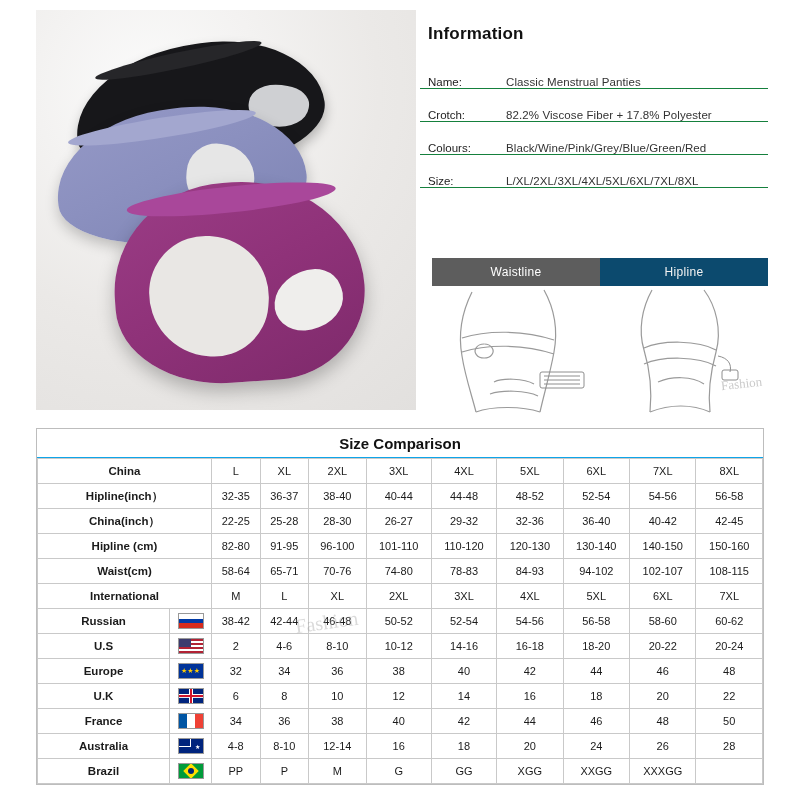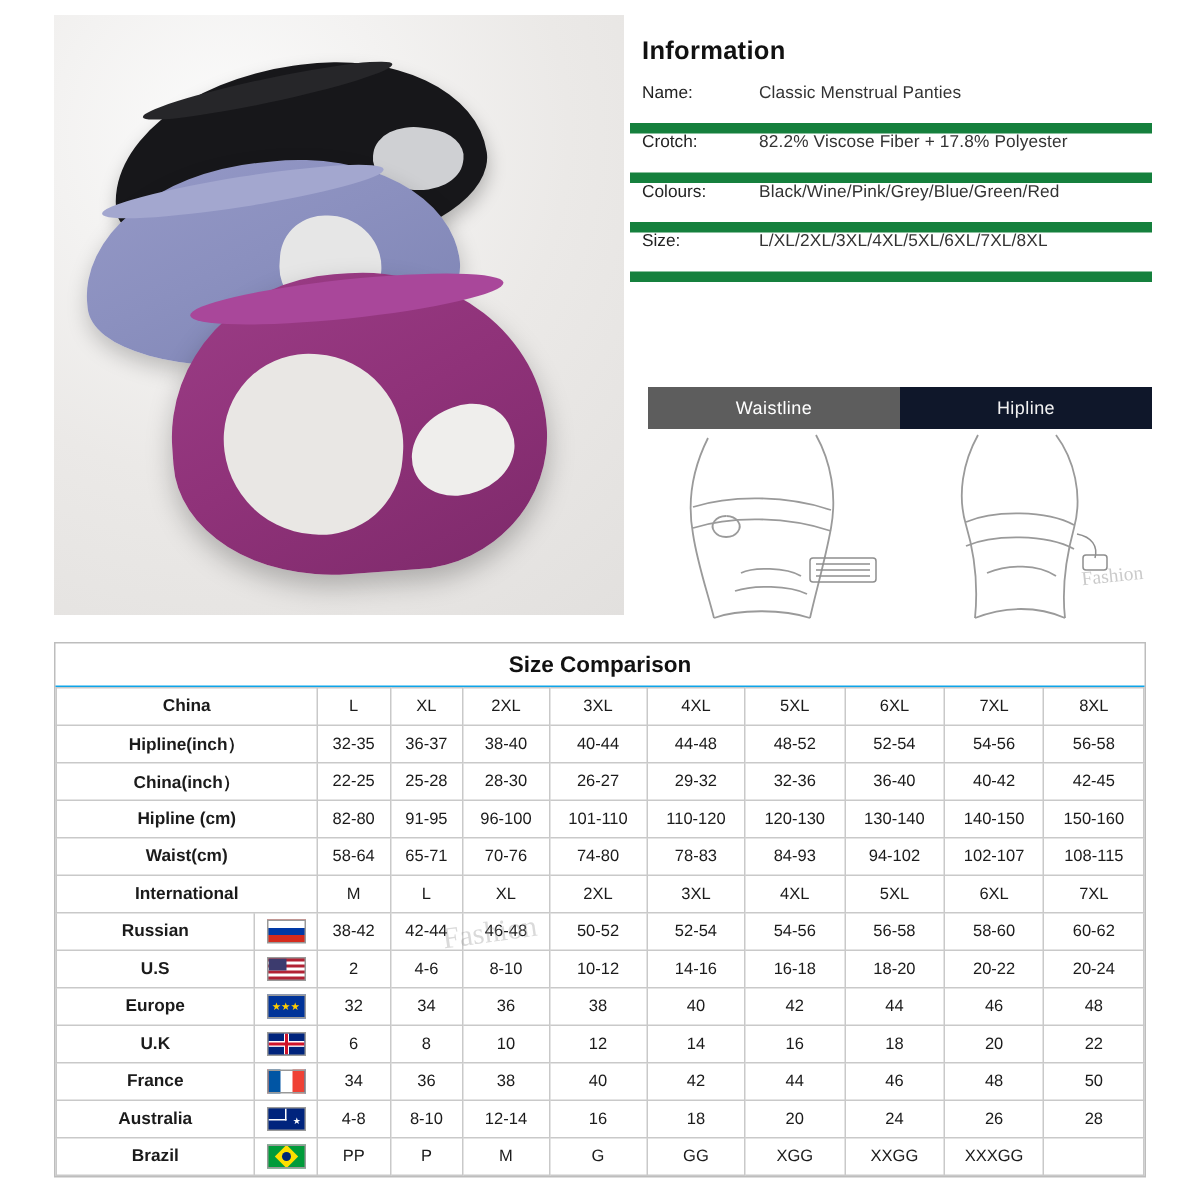--- a/index.html
+++ b/index.html
@@ -132,23 +132,23 @@
   }
   .info h2 {
     margin: 0 0 12px 8px;
     font-size: 17px;
     font-weight: bold;
     color: #111;
     letter-spacing: .2px;
   }
   .info-row {
     display: flex;
-    align-items: flex-start;
+    align-items: flex-end;
     height: 33px;
-    border-bottom: 7px solid #15803d;
+    border-bottom: 1px solid #15803d;
     font-size: 11.5px;
     color: #2a2a2a;
   }
   .info-row .k {
     width: 86px;
     padding-left: 8px;
     color: #222;
   }
   .info-row .v {
     flex: 1;
@@ -171,21 +171,21 @@
   .tab {
     flex: 1;
     display: flex;
     align-items: center;
     justify-content: center;
     font-size: 12px;
     color: #ffffff;
     letter-spacing: .3px;
   }
   .tab.active { background: #5d5d5d; }
-  .tab.inactive { background: #0f172a; color: #f2f2f2; }
+  .tab.inactive { background: #0c4a6e; color: #f2f2f2; }
 
   .figures {
     position: relative;
     width: 336px; height: 128px;
     background: #ffffff;
     display: flex;
   }
   .fig { flex: 1; position: relative; }
   .watermark {
     position: absolute;

